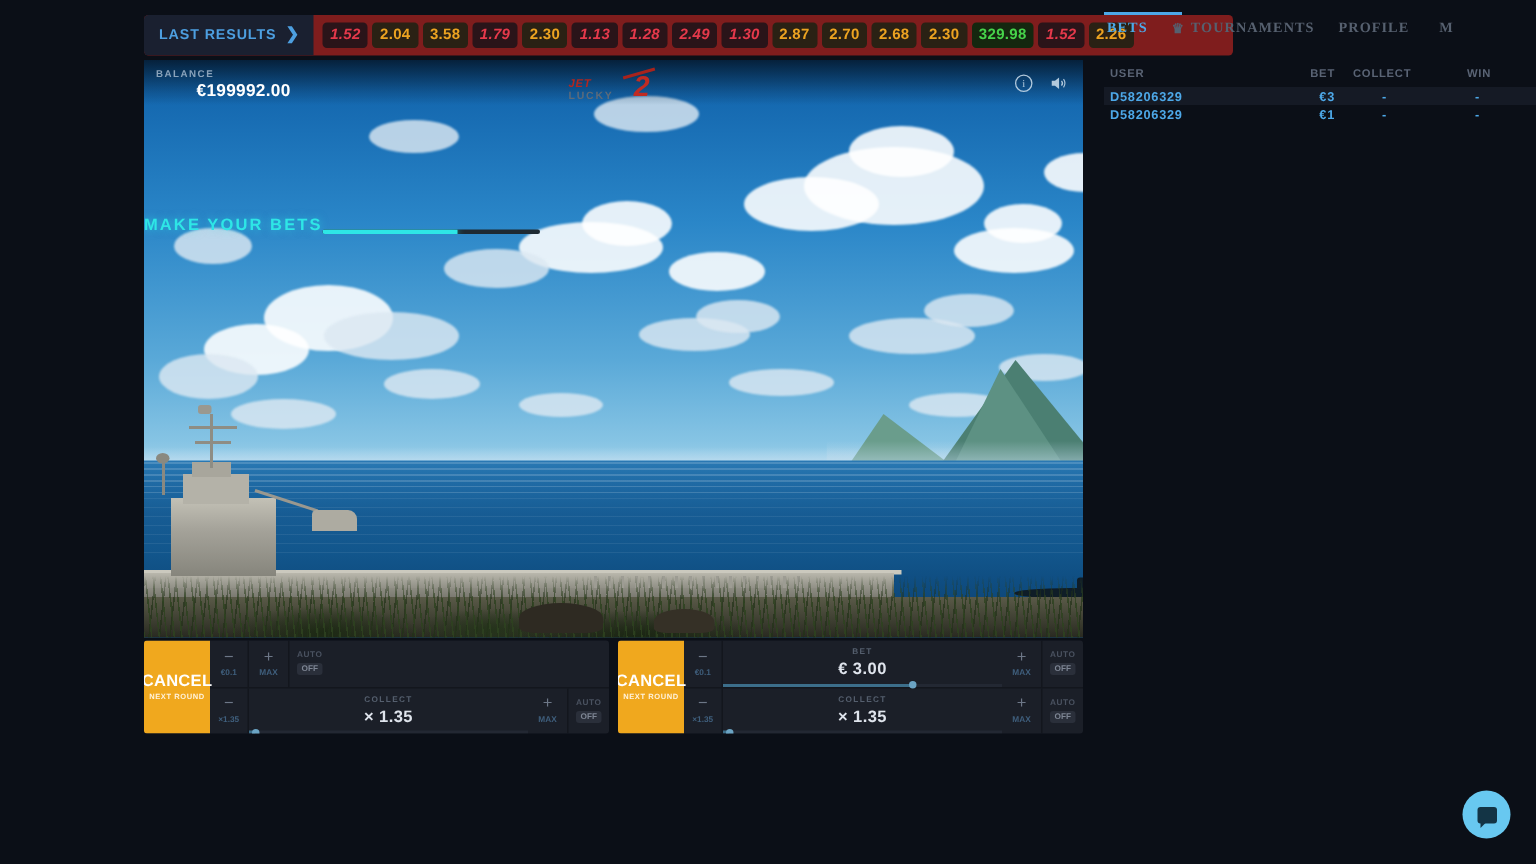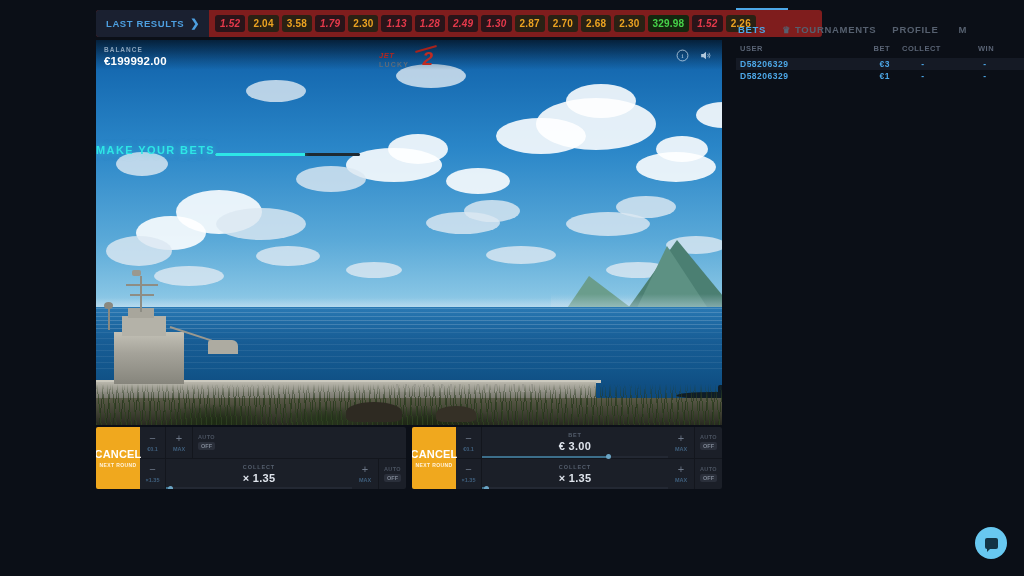--- a/index.html
+++ b/index.html
@@ -33,23 +33,23 @@
   }
   .chip.low  { color: #e5394b; background: #2a1419; font-style: italic; }
   .chip.mid  { color: #eca321; background: #2a2114; }
   .chip.high { color: #46d34a; background: #14270f; }
 
   
   .side-panel { position: absolute; left: 736px; top: 8px; width: 288px; height: 80px; }
   .tabs { display: flex; align-items: flex-start; height: 26px; gap: 0; }
   .tab {
     position: relative; display: flex; align-items: center; gap: 4px;
-    padding: 16px 14px 0 2px;
+    padding: 6px 14px 0 2px;
     font-size: 9.5px; font-weight: bold; letter-spacing: .7px;
-    color: #56606f; white-space: nowrap; cursor: pointer;
+    color: #56606f; white-space: nowrap; cursor: pointer; font-family: Liberation Serif, serif;
   }
   .tab.active { color: #4da8e8; }
   .tab.active::before {
     content: ""; position: absolute; left: 0; top: 0; width: 52px; height: 2px; background: #4da8e8;
   }
   .trophy { font-size: 9px; color: #56606f; }
   .tab-m { padding-left: 6px; }
 
   .bets-table { margin-top: 8px; width: 100%; }
   .bt-head, .bt-row { display: flex; align-items: center; height: 13px; font-size: 7.5px; letter-spacing: .5px; }
@@ -178,21 +178,21 @@
   }
 
   
   .stage-header {
     position: absolute; left: 0; right: 0; top: 0; height: 30px;
     background: linear-gradient(180deg, rgba(4,22,40,.85) 0%, rgba(6,32,56,.25) 70%, rgba(0,0,0,0) 100%);
     z-index: 6;
   }
   .balance-box { position: absolute; left: 8px; top: 6px; z-index: 7; }
   .balance-label { font-size: 6.5px; color: #8aa3bb; letter-spacing: 1px; font-weight: bold; }
-  .balance-value { font-size: 11.5px; color: #ffffff; font-weight: bold; letter-spacing: .2px; margin-top: 2px; }
+  .balance-value { font-size: 11.5px; color: #ffffff; font-weight: bold; letter-spacing: .2px; margin-top: 2px; margin-left: 27px; }
   .logo {
     position: absolute; left: 283px; top: 7px; width: 62px; height: 26px; z-index: 7;
     display: flex; flex-direction: column; justify-content: center;
   }
   .logo-jet {
     font-size: 7.5px; font-weight: bold; color: #b3261f; letter-spacing: .5px;
     font-style: italic; line-height: 1;
   }
   .logo-lucky {
     font-size: 7px; font-weight: bold; color: #5d6b7a; letter-spacing: 1.2px; line-height: 1; margin-top: 2px;

